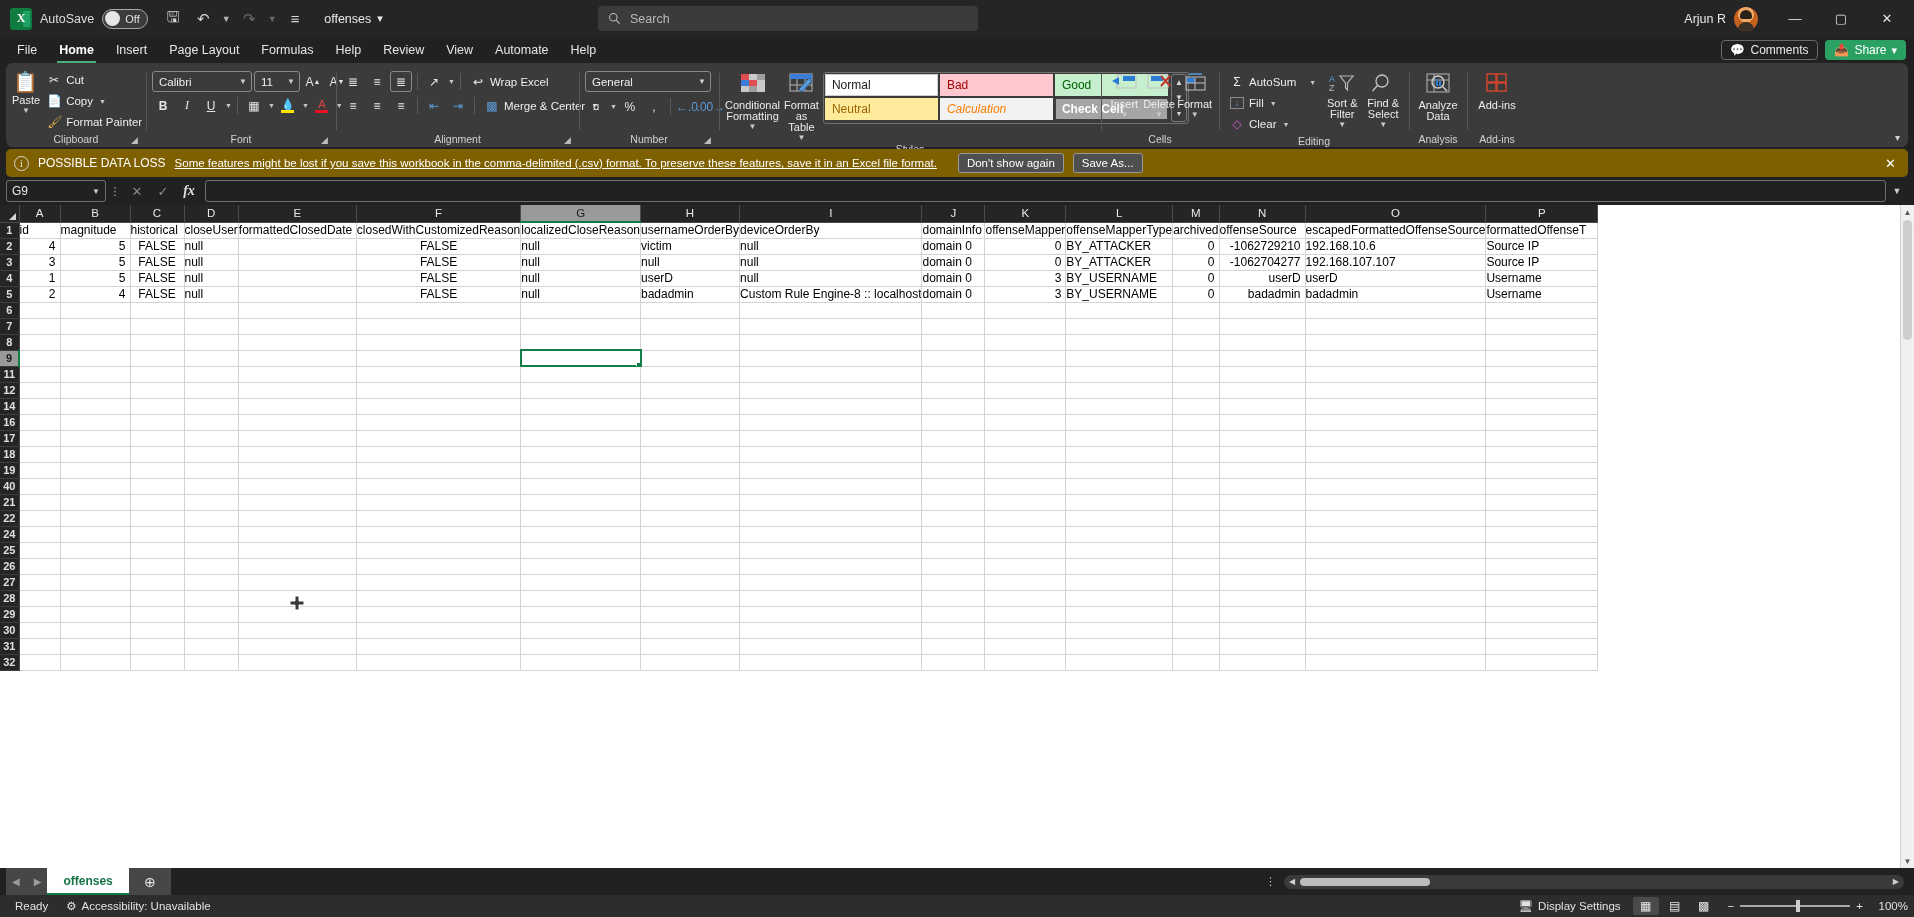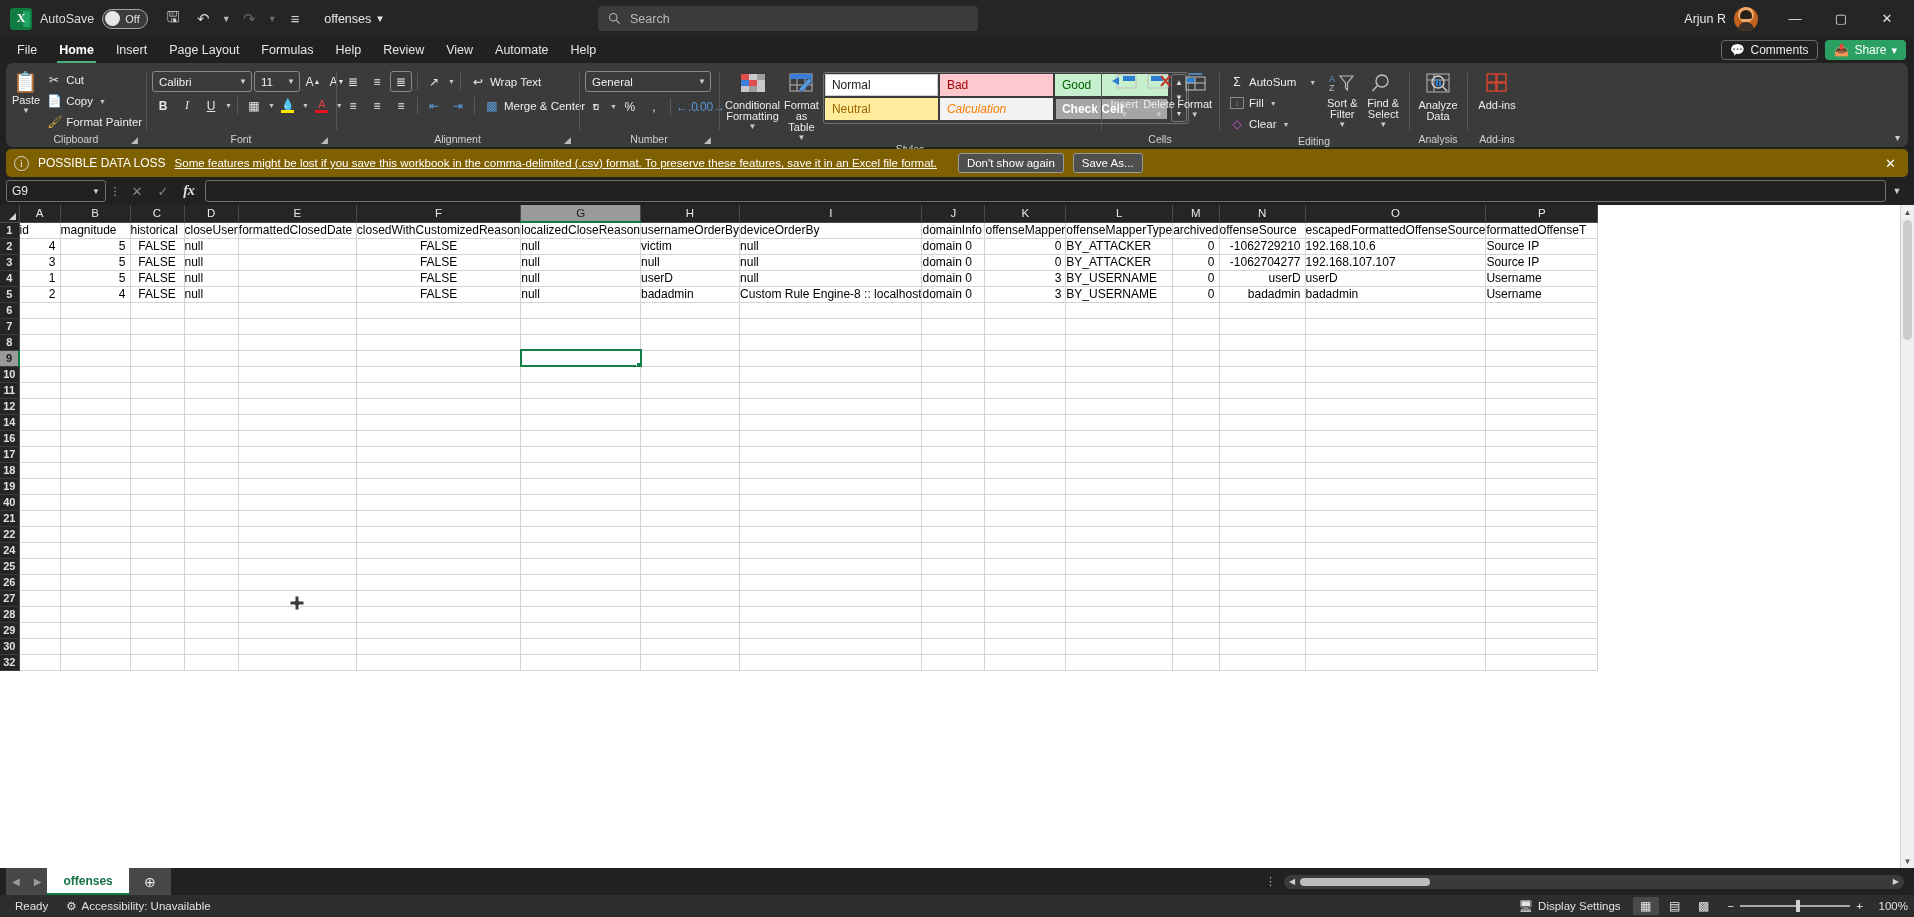--- a/index.html
+++ b/index.html
@@ -435,21 +435,21 @@
         <div class="rowline">
           <div class="iconbtn">≣</div>
           <div class="iconbtn">≡</div>
           <div class="iconbtn box">≣</div>
           <div class="vsep"></div>
           <div class="iconbtn">↗</div>
           <span class="chevd">▼</span>
           <div class="vsep"></div>
           <div class="smbtn">
             <span class="gl">↩</span>
-            <span>Wrap Text</span>
+            <span>Wrap Excel</span>
           </div>
         </div>
         <div class="rowline">
           <div class="iconbtn">≡</div>
           <div class="iconbtn">≡</div>
           <div class="iconbtn">≡</div>
           <div class="vsep"></div>
           <div class="iconbtn" style="color:#5b9bd5;">⇤</div>
           <div class="iconbtn" style="color:#5b9bd5;">⇥</div>
           <div class="vsep"></div>
@@ -884,39 +884,20 @@
             <td class="cell" style="width: 122px;"></td>
             <td class="cell" style="width: 63px;"></td>
             <td class="cell num" style="width: 74px;"></td>
             <td class="cell" style="width: 98px;"></td>
             <td class="cell num" style="width: 40px;"></td>
             <td class="cell num" style="width: 86px;"></td>
             <td class="cell" style="width: 160px;"></td>
             <td class="cell" style="width: 112px;"></td>
           </tr>
           <tr>
-            <th class="rowhdr">10</th>
-            <td class="cell num" style="width: 41px;"></td>
-            <td class="cell num" style="width: 70px;"></td>
-            <td class="cell ctr" style="width: 54px;"></td>
-            <td class="cell" style="width: 52px;"></td>
-            <td class="cell" style="width: 118px;"></td>
-            <td class="cell ctr" style="width: 162px;"></td>
-            <td class="cell" style="width: 119px;"></td>
-            <td class="cell" style="width: 97px;"></td>
-            <td class="cell" style="width: 122px;"></td>
-            <td class="cell" style="width: 63px;"></td>
-            <td class="cell num" style="width: 74px;"></td>
-            <td class="cell" style="width: 98px;"></td>
-            <td class="cell num" style="width: 40px;"></td>
-            <td class="cell num" style="width: 86px;"></td>
-            <td class="cell" style="width: 160px;"></td>
-            <td class="cell" style="width: 112px;"></td>
-          </tr>
-          <tr>
             <th class="rowhdr">11</th>
             <td class="cell num" style="width: 41px;"></td>
             <td class="cell num" style="width: 70px;"></td>
             <td class="cell ctr" style="width: 54px;"></td>
             <td class="cell" style="width: 52px;"></td>
             <td class="cell" style="width: 118px;"></td>
             <td class="cell ctr" style="width: 162px;"></td>
             <td class="cell" style="width: 119px;"></td>
             <td class="cell" style="width: 97px;"></td>
             <td class="cell" style="width: 122px;"></td>
@@ -1208,20 +1189,39 @@
             <td class="cell" style="width: 63px;"></td>
             <td class="cell num" style="width: 74px;"></td>
             <td class="cell" style="width: 98px;"></td>
             <td class="cell num" style="width: 40px;"></td>
             <td class="cell num" style="width: 86px;"></td>
             <td class="cell" style="width: 160px;"></td>
             <td class="cell" style="width: 112px;"></td>
           </tr>
           <tr>
             <th class="rowhdr">30</th>
+            <td class="cell num" style="width: 41px;"></td>
+            <td class="cell num" style="width: 70px;"></td>
+            <td class="cell ctr" style="width: 54px;"></td>
+            <td class="cell" style="width: 52px;"></td>
+            <td class="cell" style="width: 118px;"></td>
+            <td class="cell ctr" style="width: 162px;"></td>
+            <td class="cell" style="width: 119px;"></td>
+            <td class="cell" style="width: 97px;"></td>
+            <td class="cell" style="width: 122px;"></td>
+            <td class="cell" style="width: 63px;"></td>
+            <td class="cell num" style="width: 74px;"></td>
+            <td class="cell" style="width: 98px;"></td>
+            <td class="cell num" style="width: 40px;"></td>
+            <td class="cell num" style="width: 86px;"></td>
+            <td class="cell" style="width: 160px;"></td>
+            <td class="cell" style="width: 112px;"></td>
+          </tr>
+          <tr>
+            <th class="rowhdr">31</th>
             <td class="cell num" style="width: 41px;"></td>
             <td class="cell num" style="width: 70px;"></td>
             <td class="cell ctr" style="width: 54px;"></td>
             <td class="cell" style="width: 52px;"></td>
             <td class="cell" style="width: 118px;"></td>
             <td class="cell ctr" style="width: 162px;"></td>
             <td class="cell" style="width: 119px;"></td>
             <td class="cell" style="width: 97px;"></td>
             <td class="cell" style="width: 122px;"></td>
             <td class="cell" style="width: 63px;"></td>

